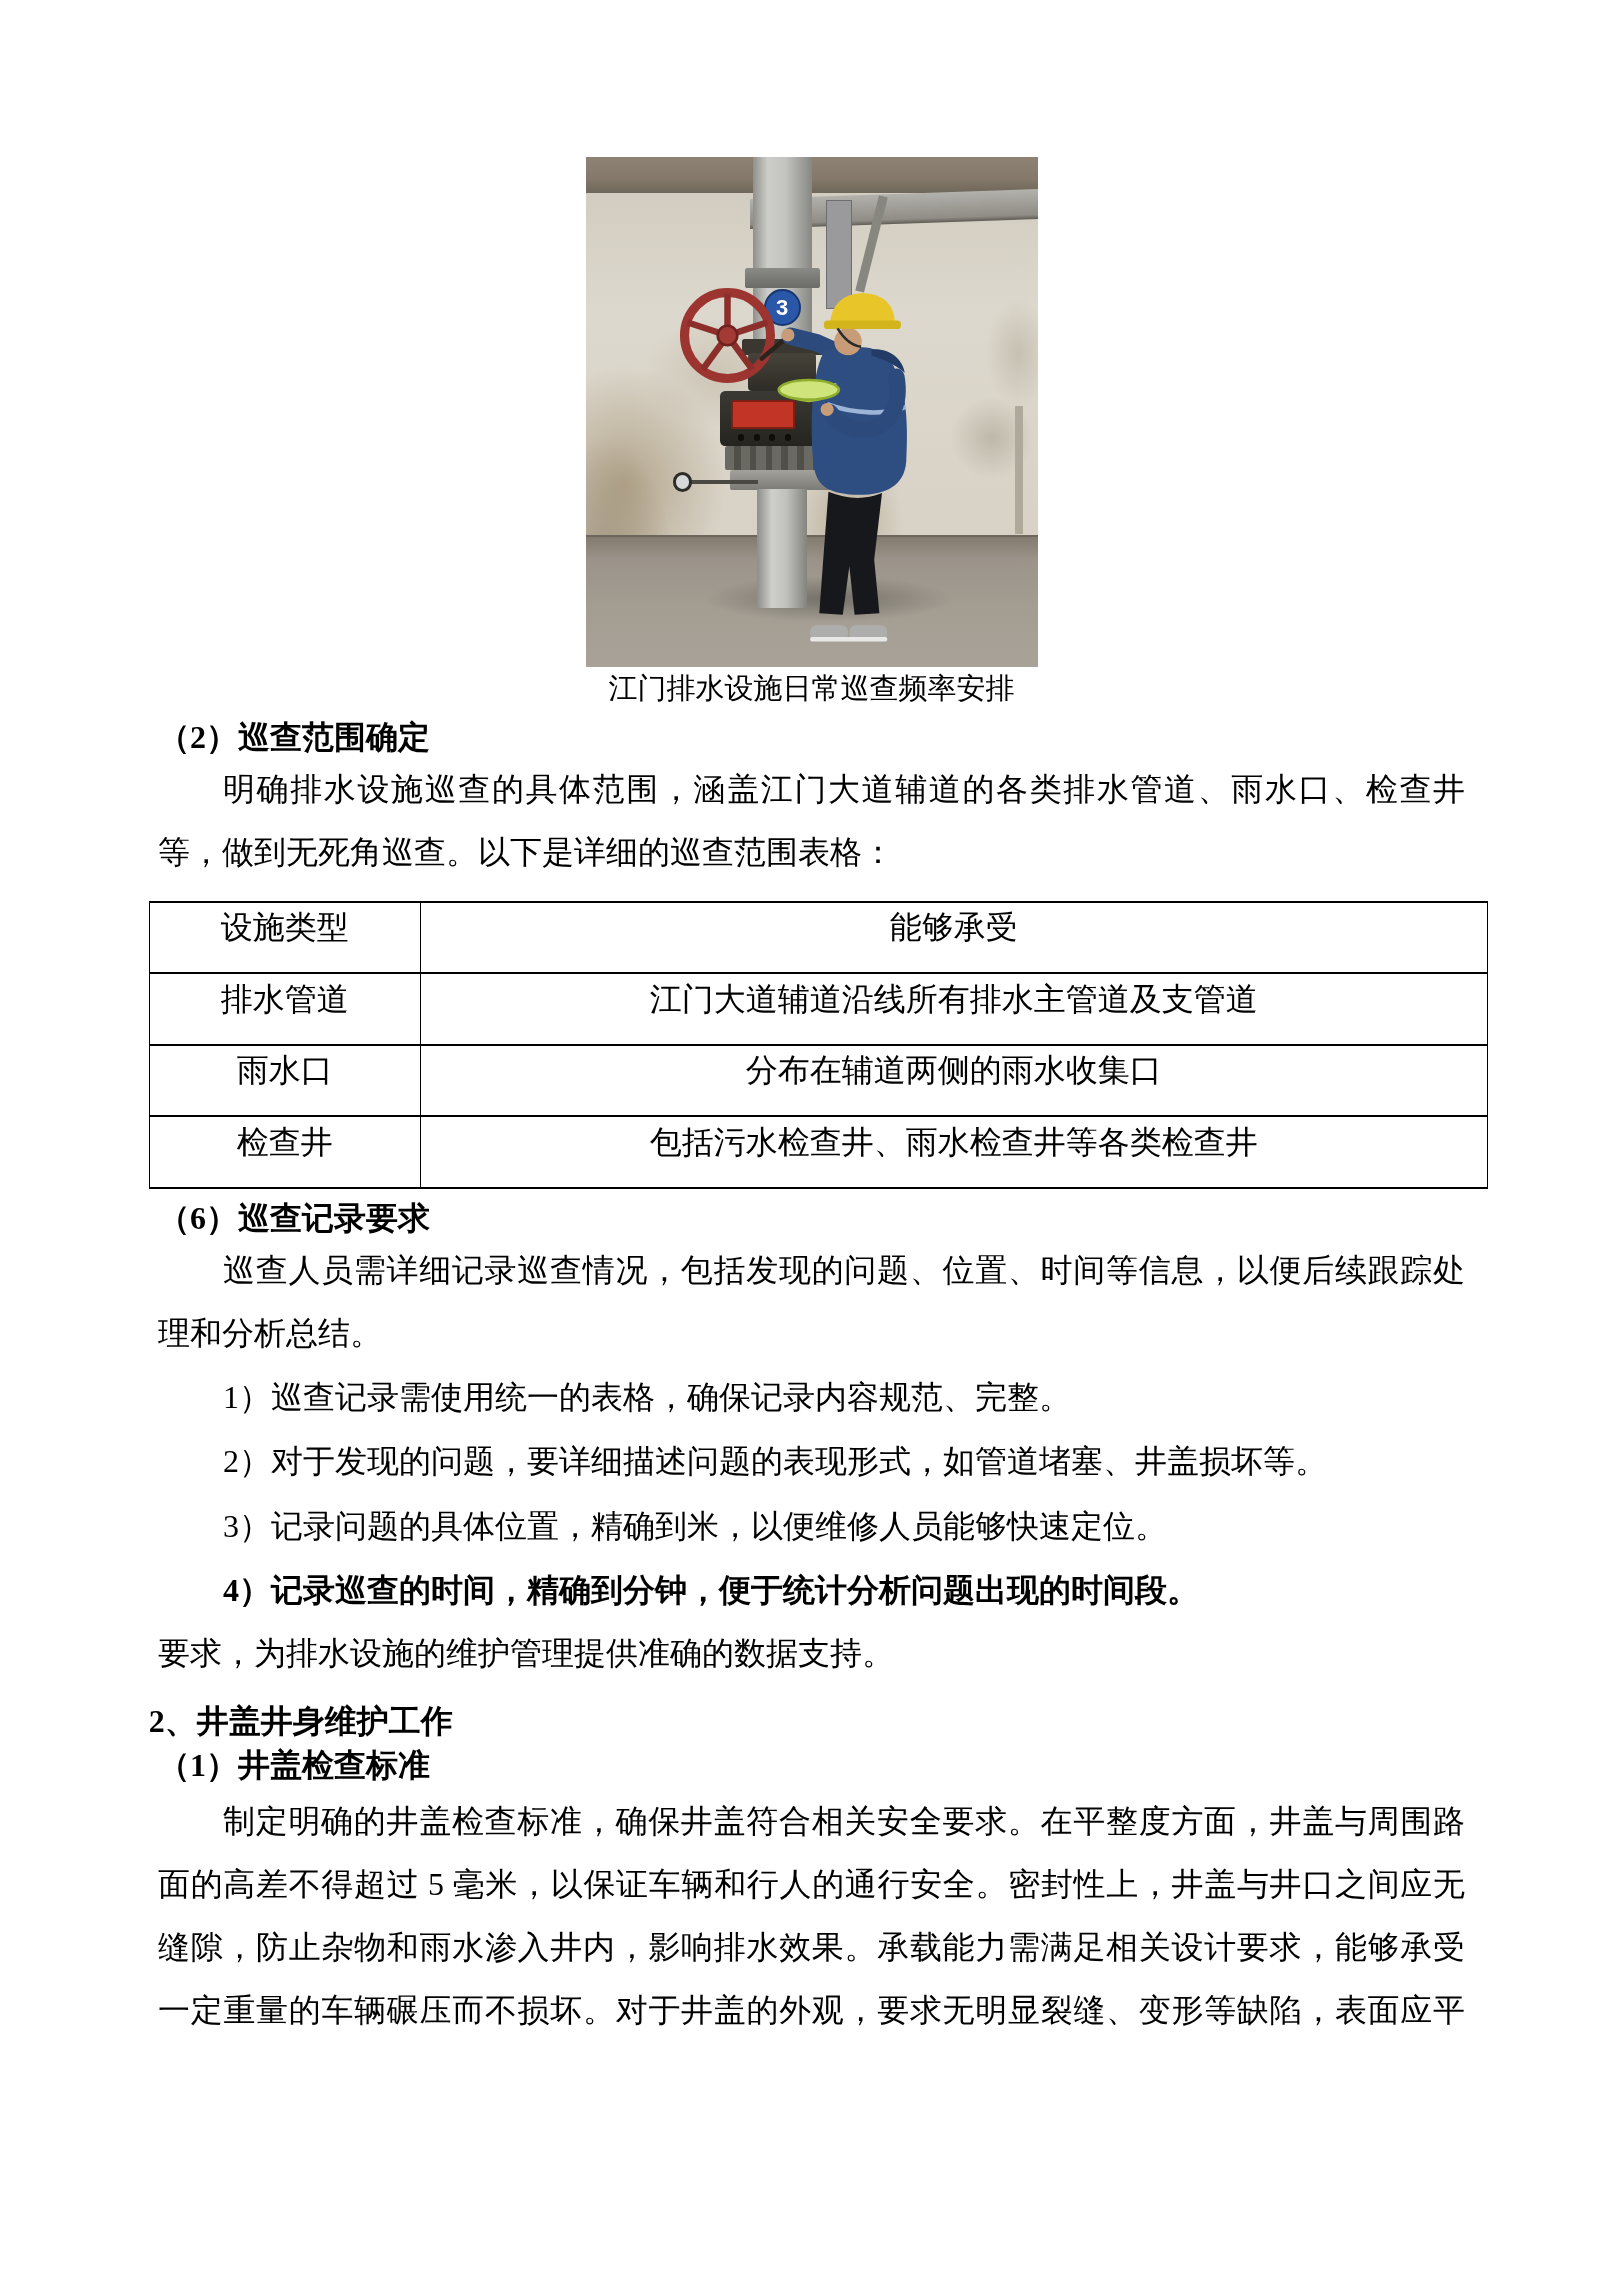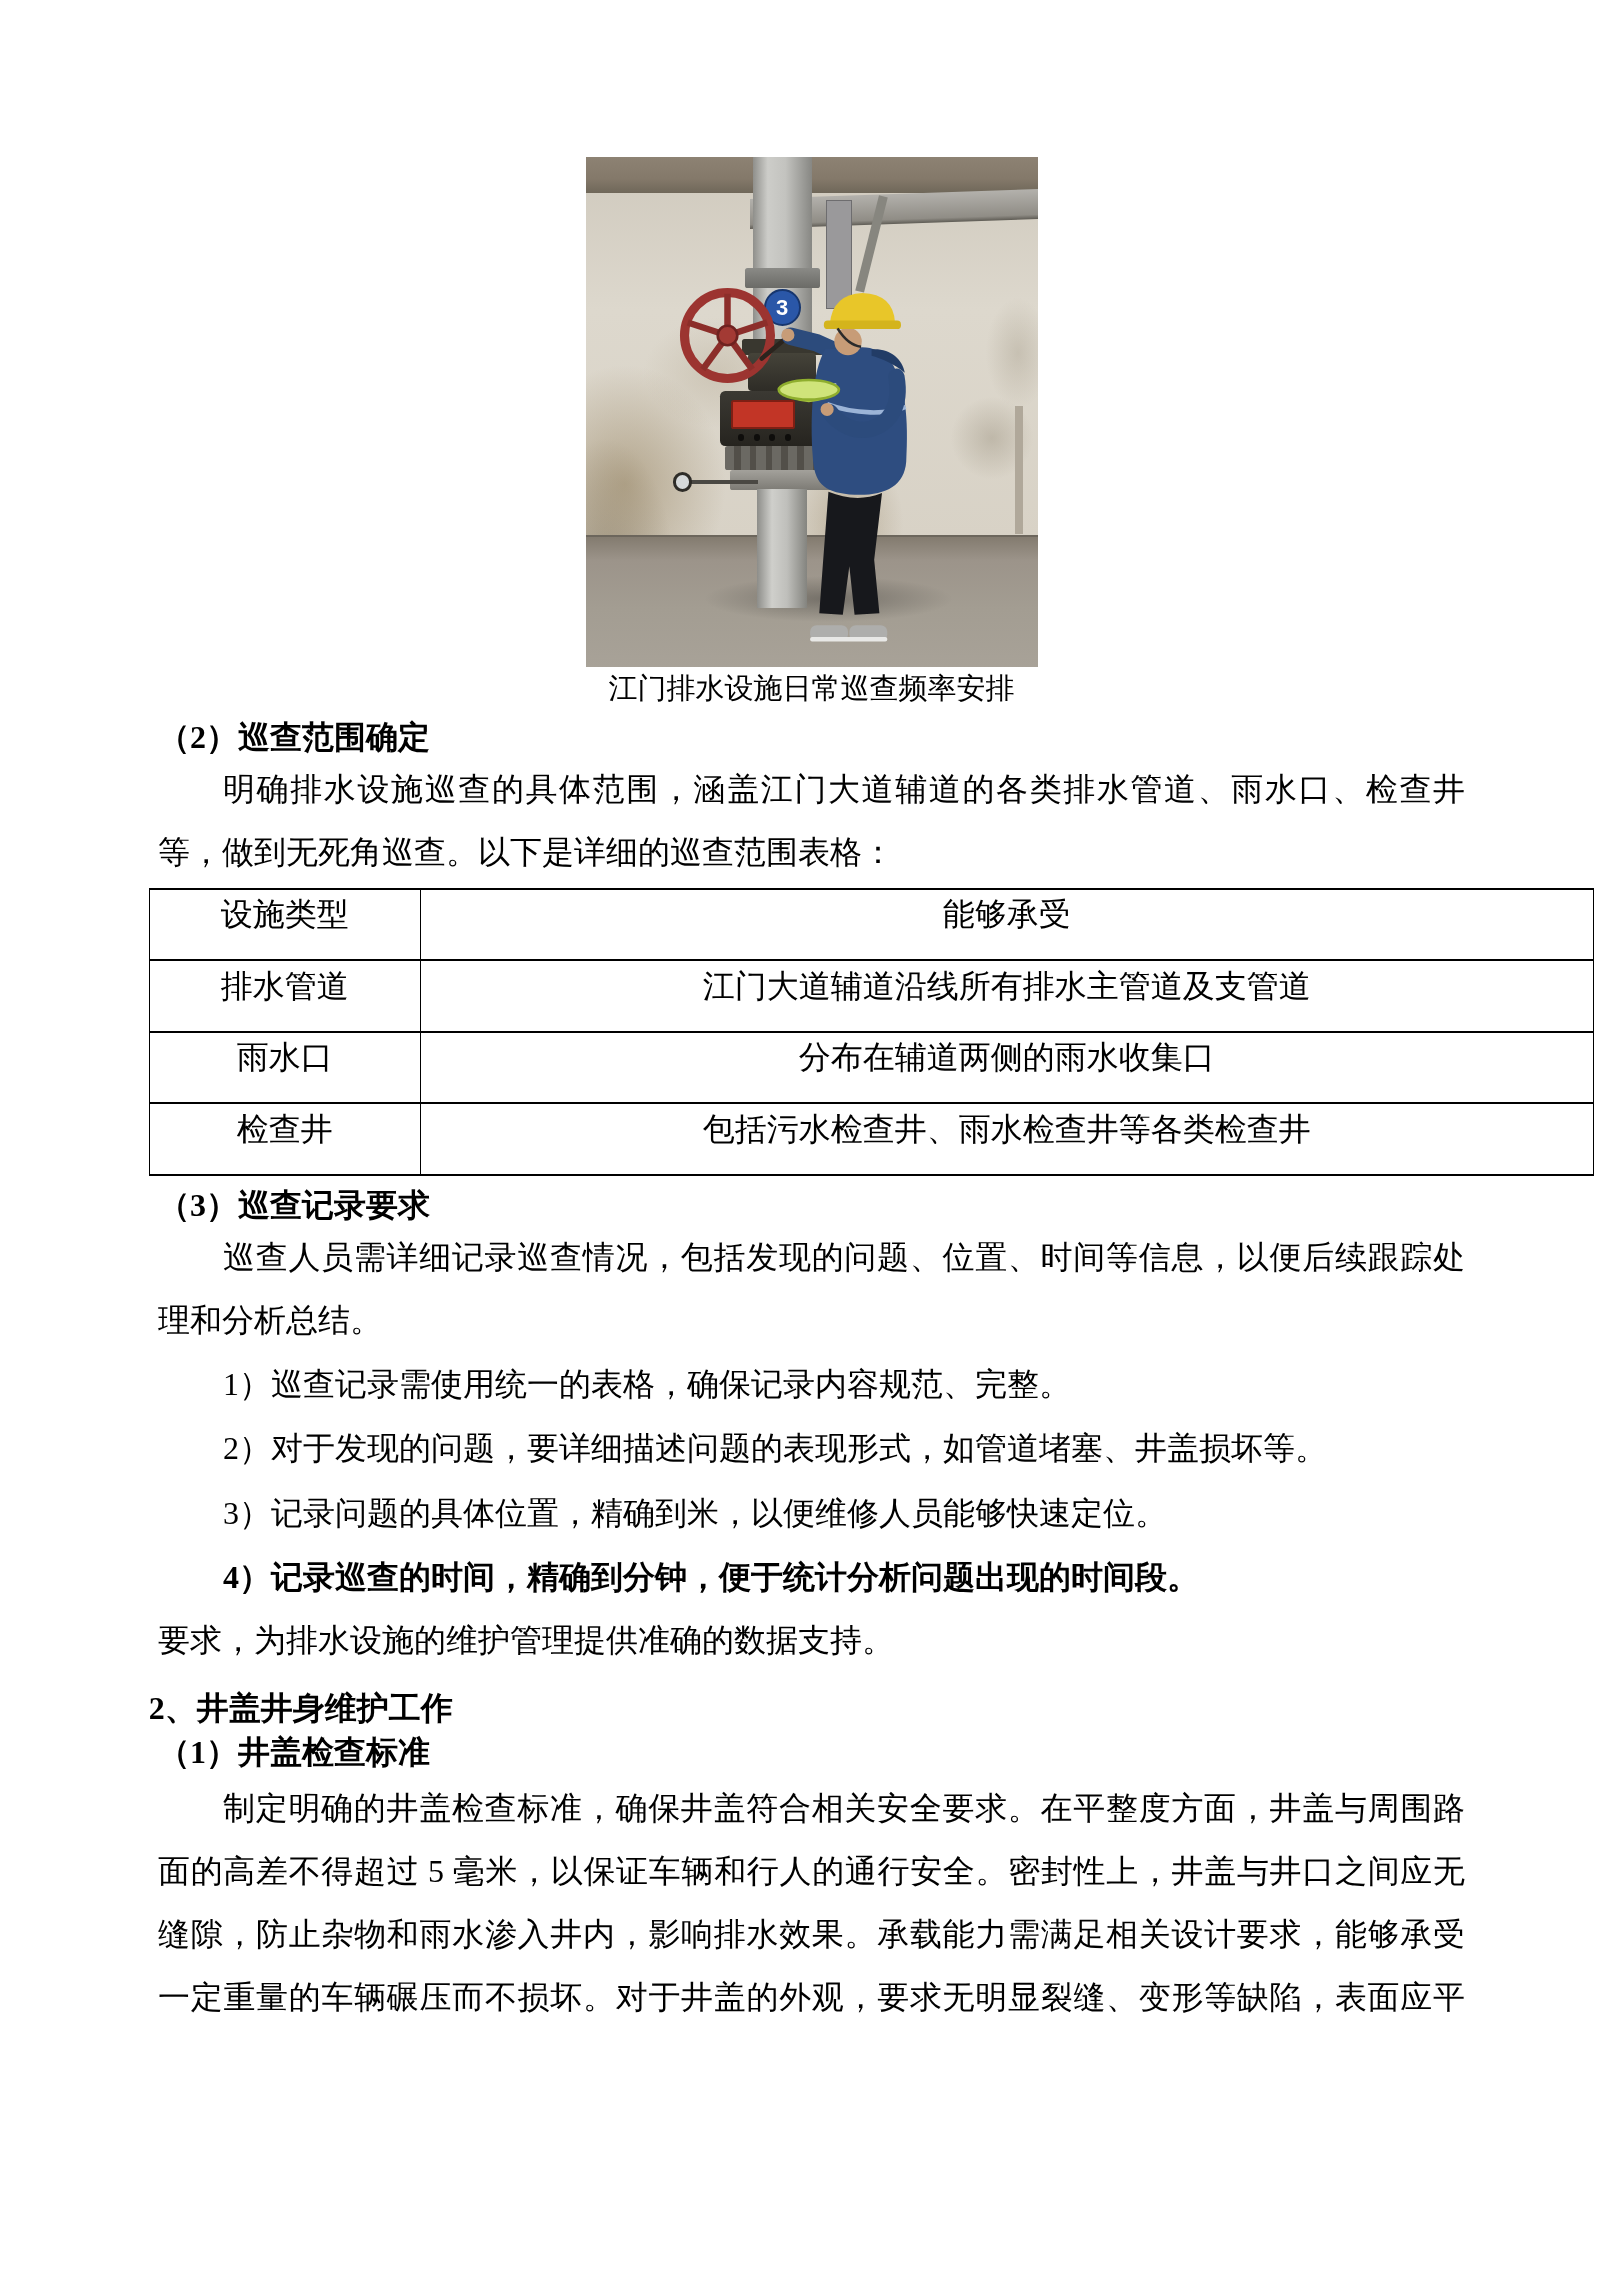--- a/index.html
+++ b/index.html
@@ -27,21 +27,21 @@
   .h1{
     font-size:32px;font-weight:bold;line-height:41px;margin-left:-9.2px;
   }
   .caption{
     font-size:29px;line-height:34px;text-align:center;margin-top:3.9px;
   }
 
   
   table.rangetbl{
     border-collapse:collapse;table-layout:fixed;
-    width:1445px;margin:4px 0 0 -9.2px;
+    width:1339px;margin:17px 0 0 -9.2px;
   }
   table.rangetbl td,table.rangetbl th{
     border:1.3px solid #000;border-top-width:2px;border-bottom-width:2px;
     height:63px;vertical-align:top;padding:6.5px 2.6px 0 2.6px;
     font-size:32px;font-weight:normal;text-align:center;line-height:37px;
     overflow:hidden;
   }
 
   
   .figure{
@@ -244,21 +244,21 @@
         <td>雨水口</td>
         <td>分布在辅道两侧的雨水收集口</td>
       </tr>
       <tr>
         <td>检查井</td>
         <td>包括污水检查井、雨水检查井等各类检查井</td>
       </tr>
     </tbody>
       </table>
 
-    <div class="h2" style="margin-top:9.2px;">（3）巡查记录要求</div>
+    <div class="h2" style="margin-top:9.2px;">（6）巡查记录要求</div>
     <div class="tline ind">巡查人员需详细记录巡查情况，包括发现的问题、位置、时间等信息，以便后续跟踪处</div>
     <div class="tline endl">理和分析总结。</div>
 
     <div class="tline ind endl" style="margin-top:1.3px;">1）巡查记录需使用统一的表格，确保记录内容规范、完整。</div>
     <div class="tline ind endl" style="margin-top:1.3px;">2）对于发现的问题，要详细描述问题的表现形式，如管道堵塞、井盖损坏等。</div>
     <div class="tline ind endl" style="margin-top:1.3px;">3）记录问题的具体位置，精确到米，以便维修人员能够快速定位。</div>
     <div class="tline ind endl" style="margin-top:1.3px;font-weight:bold;">4）记录巡查的时间，精确到分钟，便于统计分析问题出现的时间段。</div>
     <div class="tline endl">要求，为排水设施的维护管理提供准确的数据支持。</div>
 
     <div class="h1" style="margin-top:15.7px;">2、井盖井身维护工作</div>

